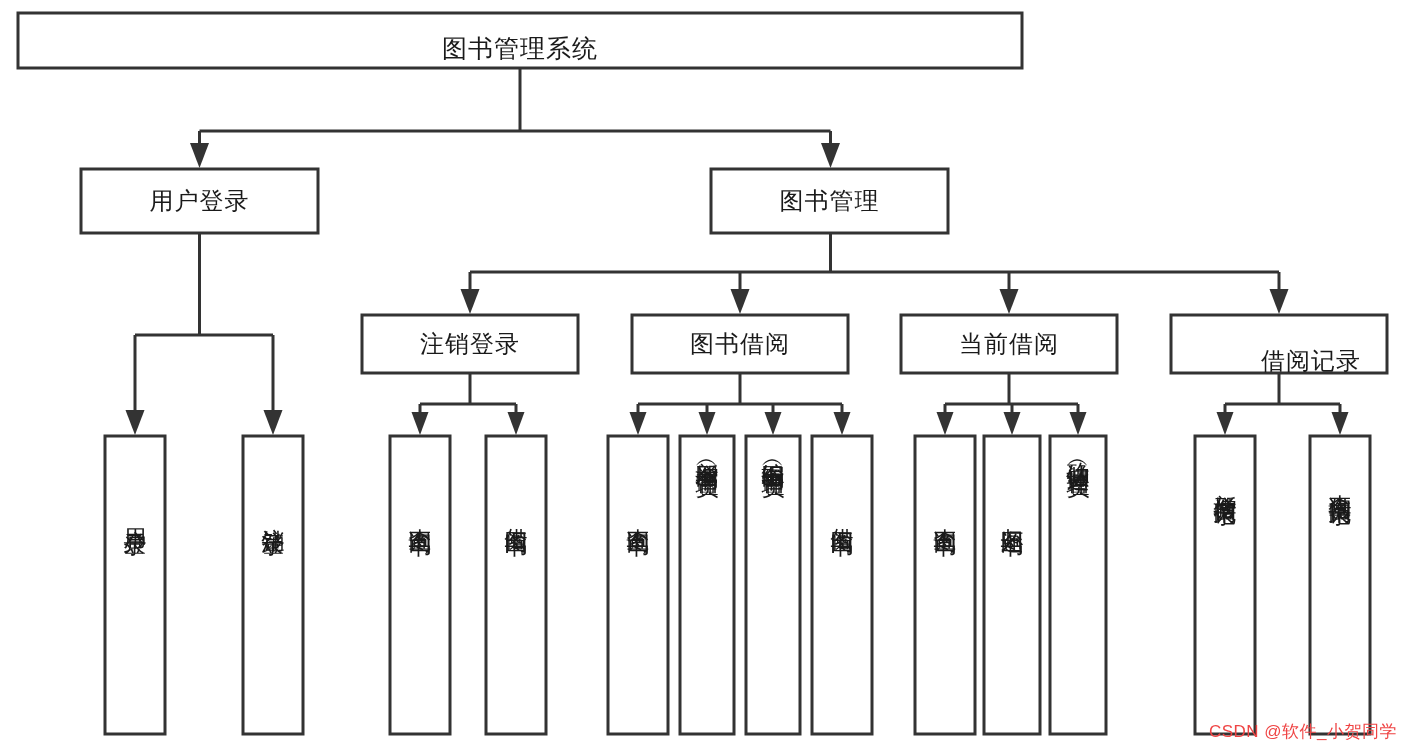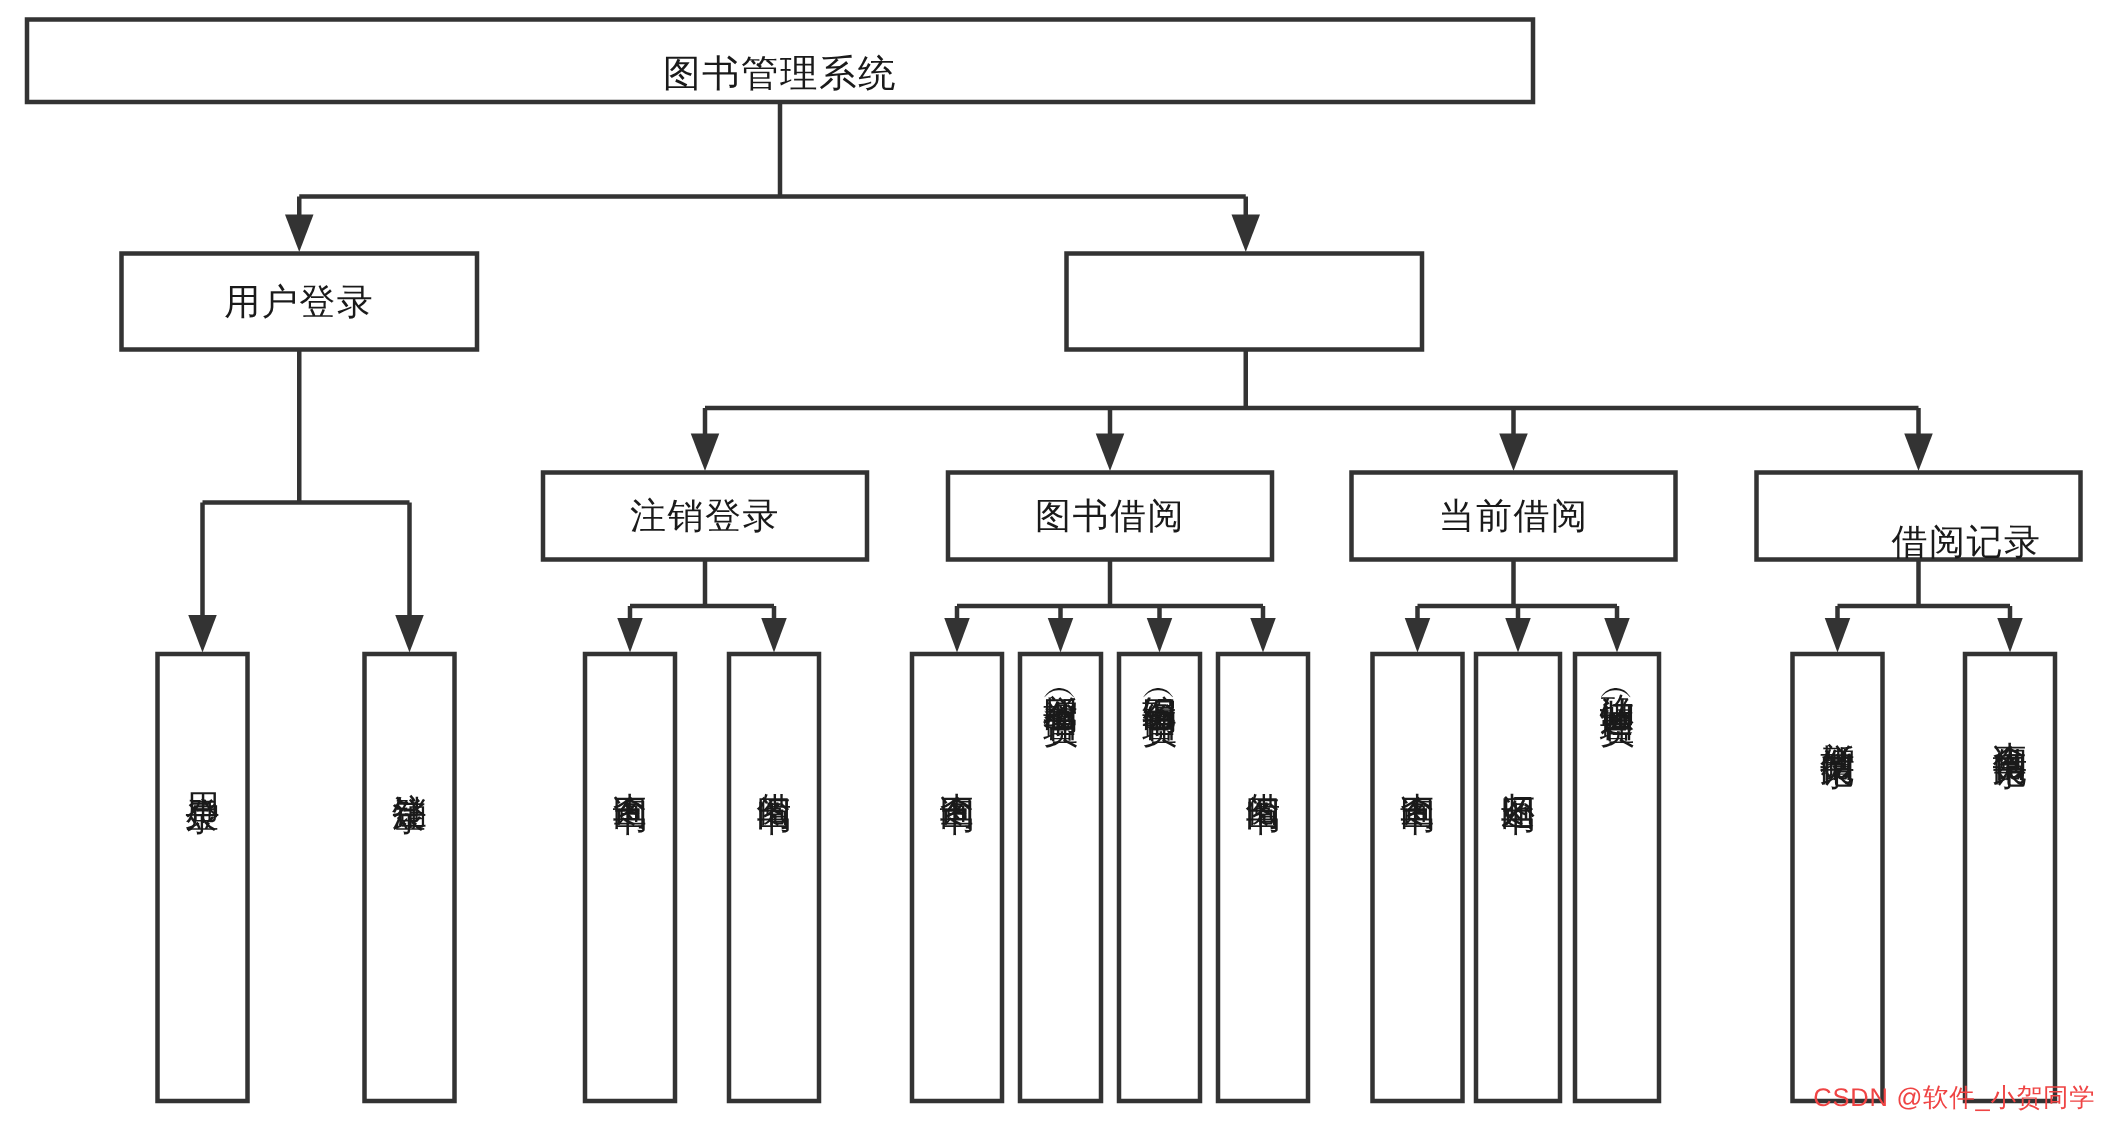--- a/index.html
+++ b/index.html
@@ -186,20 +186,23 @@
     </g>
   </svg>
 
   <div class="hlabel-wrap" style="left:18px; top:13px; width:1004px; height:71px;">
     <span class="hlabel-text title-text">图书管理系统</span>
   </div>
 
   <div class="hlabel-wrap" style="left:81px; top:169px; width:237px; height:64px;">
     <span class="hlabel-text">用户登录</span>
   </div>
+  <div class="hlabel-wrap" style="left:711px; top:169px; width:237px; height:64px;">
+    <span class="hlabel-text">图书管理</span>
+  </div>
 
   <div class="hlabel-wrap" style="left:362px; top:315px; width:216px; height:58px;">
     <span class="hlabel-text">注销登录</span>
   </div>
   <div class="hlabel-wrap" style="left:632px; top:315px; width:216px; height:58px;">
     <span class="hlabel-text">图书借阅</span>
   </div>
   <div class="hlabel-wrap" style="left:901px; top:315px; width:216px; height:58px;">
     <span class="hlabel-text">当前借阅</span>
   </div>

